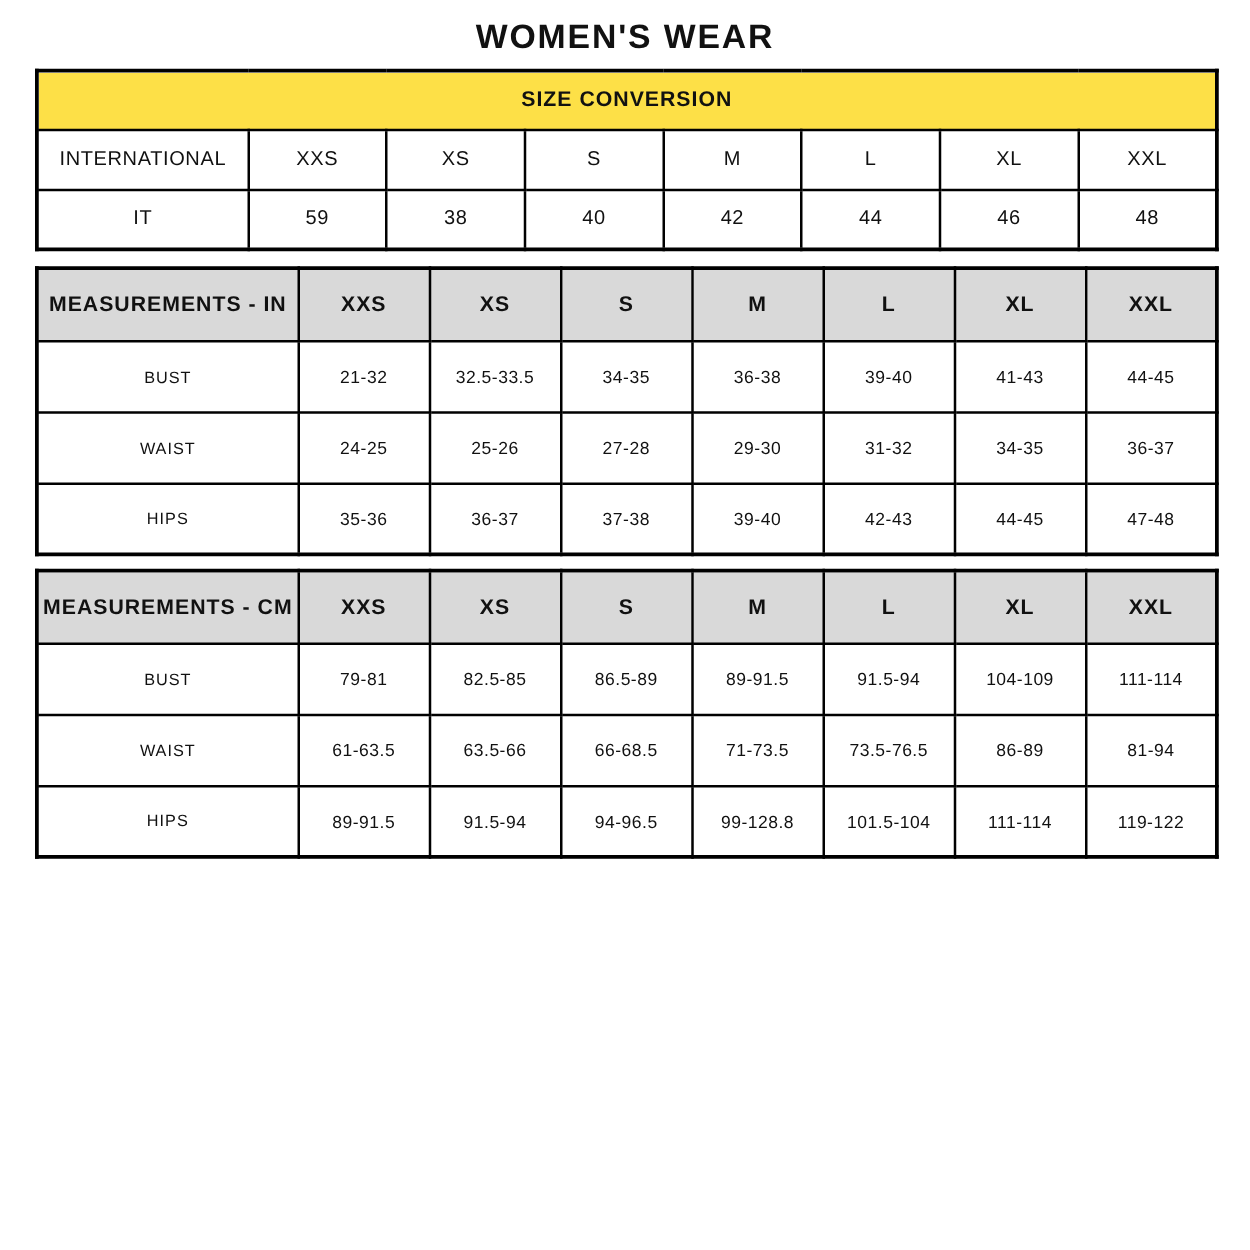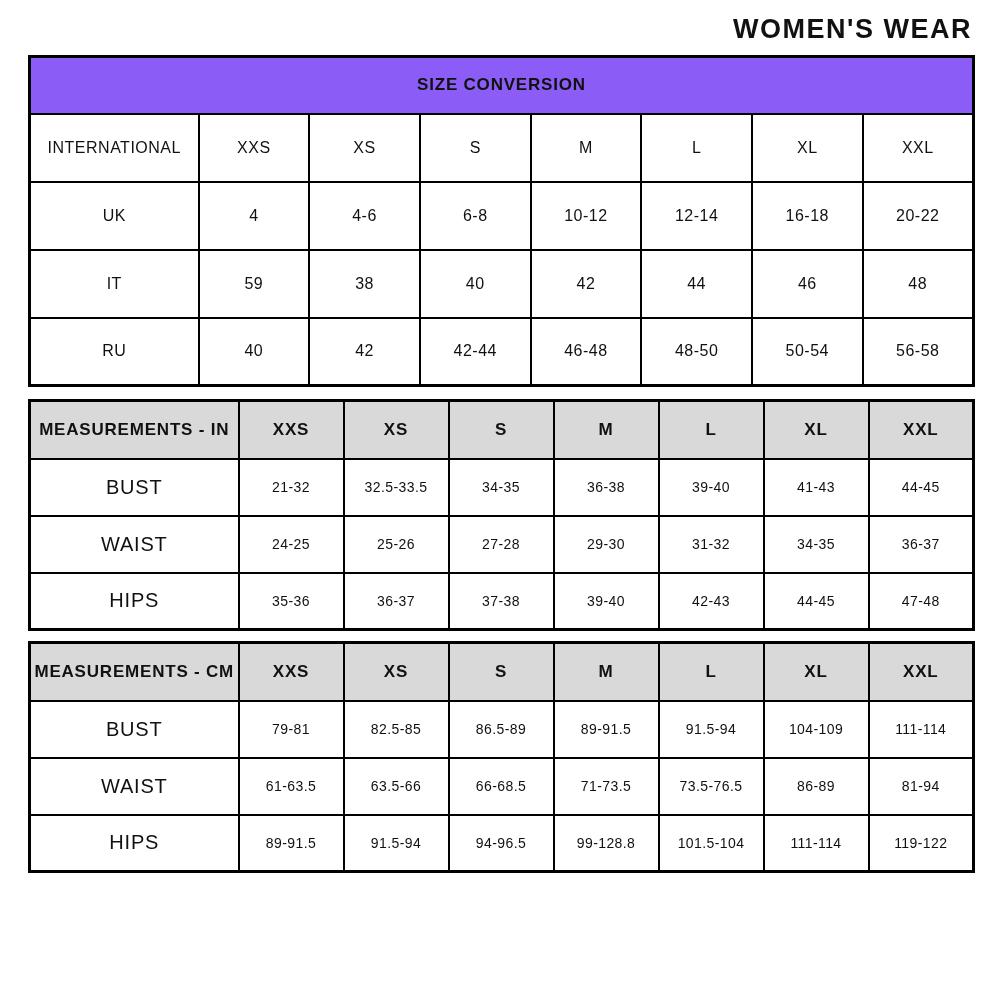--- a/index.html
+++ b/index.html
@@ -7,21 +7,21 @@
   body {
     width: 1000px;
     height: 1000px;
     font-family: "Liberation Sans", sans-serif;
     color: #111111;
   }
   .page { padding: 0 28px; }
   .page-title {
     height: 55px;
     padding-top: 14px;
-    text-align: right;
+    text-align: center;
     font-size: 27px;
     font-weight: 700;
     letter-spacing: 1.5px;
     color: #111111;
   }
   table {
     border-collapse: collapse;
     table-layout: fixed;
     width: 944px;
     border: 3px solid #000;
@@ -31,40 +31,40 @@
     text-align: center;
     vertical-align: middle;
     overflow: hidden;
     white-space: nowrap;
   }
   
   .tbl-size { margin-bottom: 12px; }
   .tbl-size col.c-label { width: 169px; }
   .tbl-size col.c-size  { width: 110.7px; }
   .tbl-size .banner-row th {
-    height: 57px;
-    background: #8b5cf6;
+    height: 47px;
+    background: #fde047;
     font-size: 17px;
     font-weight: 700;
     letter-spacing: 0.8px;
   }
-  .tbl-size td { height: 68px; font-size: 16px; font-weight: 400; letter-spacing: 0.5px; }
+  .tbl-size td { height: 48px; font-size: 16px; font-weight: 400; letter-spacing: 0.5px; }
   
   .tbl-meas { margin-bottom: 10px; border-radius: 22px; }
   .tbl-meas col.c-label { width: 209px; }
   .tbl-meas col.c-size  { width: 105px; }
   .tbl-meas th {
     height: 58px;
     background: #d9d9d9;
     font-size: 17px;
     font-weight: 700;
     letter-spacing: 0.8px;
   }
   .tbl-meas td { height: 57px; font-size: 14px; font-weight: 400; letter-spacing: 0.4px; }
-  .tbl-meas td.row-label { font-size: 20px; letter-spacing: 0.8px; }
+  .tbl-meas td.row-label { font-size: 13px; letter-spacing: 0.8px; }
 </style>
 </head>
 <body>
 
 <div class="page">
 
   <div class="page-title">WOMEN'S WEAR</div>
 
   <table class="tbl-size">
     <colgroup>
@@ -85,48 +85,28 @@
       <td>INTERNATIONAL</td>
       <td>XXS</td>
       <td>XS</td>
       <td>S</td>
       <td>M</td>
       <td>L</td>
       <td>XL</td>
       <td>XXL</td>
     </tr>
     <tr>
-      <td>UK</td>
-      <td>4</td>
-      <td>4-6</td>
-      <td>6-8</td>
-      <td>10-12</td>
-      <td>12-14</td>
-      <td>16-18</td>
-      <td>20-22</td>
-    </tr>
-    <tr>
       <td>IT</td>
       <td>59</td>
       <td>38</td>
       <td>40</td>
       <td>42</td>
       <td>44</td>
       <td>46</td>
       <td>48</td>
-    </tr>
-    <tr>
-      <td>RU</td>
-      <td>40</td>
-      <td>42</td>
-      <td>42-44</td>
-      <td>46-48</td>
-      <td>48-50</td>
-      <td>50-54</td>
-      <td>56-58</td>
     </tr>
   </tbody>
     </table>
 
   <table class="tbl-meas">
     <colgroup>
       <col class="c-label">
         <col class="c-size">
         <col class="c-size">
         <col class="c-size">

